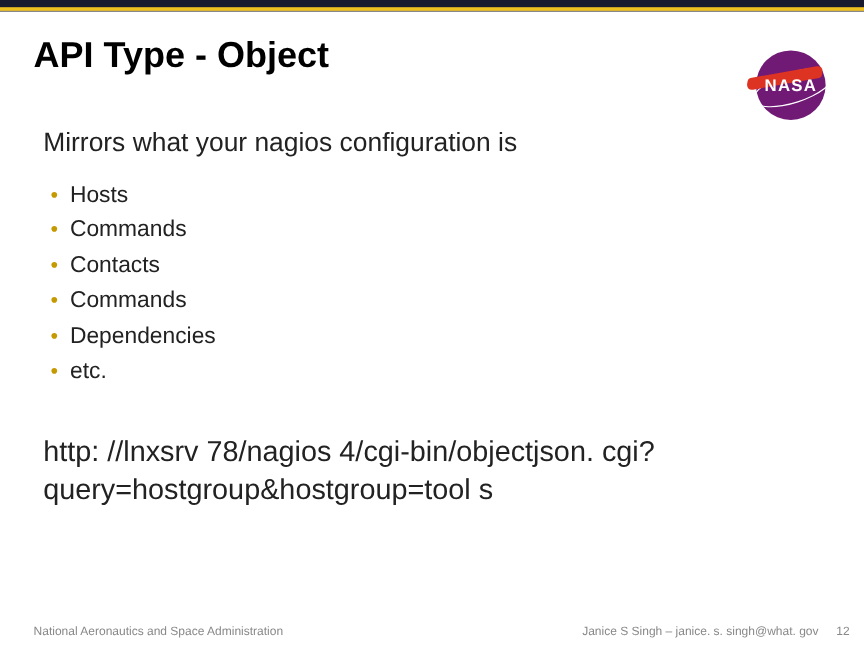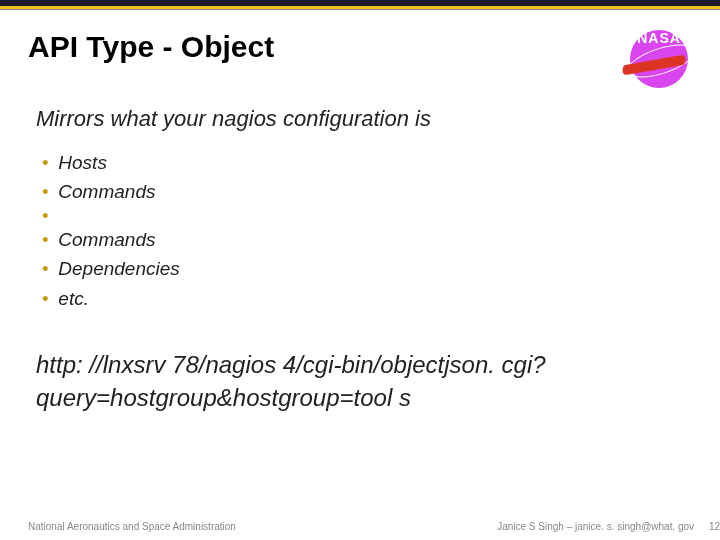--- a/index.html
+++ b/index.html
@@ -30,27 +30,27 @@
     color: #000000;
   }
   .logo {
     width: 70px;
     height: 58px;
     position: relative;
   }
   .logo-circle {
     width: 58px;
     height: 58px;
-    background: #d946ef;
+    background: #701a75;
     border-radius: 50%;
     position: absolute;
     right: 4px;
-    top: 0;
+    top: 12px;
     display: flex;
-    align-items: flex-start;
+    align-items: center;
     justify-content: center;
     overflow: visible;
   }
   .logo-text {
     color: #fff;
     font-weight: bold;
     font-size: 14px;
     letter-spacing: 1px;
     z-index: 2;
   }
@@ -69,21 +69,20 @@
     width: 64px;
     height: 10px;
     background: #d32;
     top: 30px;
     left: 0;
     transform: rotate(-10deg) skewX(-20deg);
     border-radius: 2px 6px 2px 6px;
   }
   .content {
     padding: 18px 56px 0 36px;
-    font-style: italic;
   }
   .subtitle {
     font-size: 22px;
     color: #222;
     margin-bottom: 16px;
   }
   .bullets {
     list-style: none;
     padding-left: 6px;
     margin-bottom: 36px;
@@ -108,21 +107,21 @@
     word-break: break-word;
   }
   .footer {
     position: absolute;
     bottom: 8px;
     left: 0;
     right: 0;
     display: flex;
     justify-content: space-between;
     align-items: flex-end;
-    padding: 0 0 0 28px;
+    padding: 0 12px 0 28px;
     font-size: 10px;
     color: #888;
   }
   .footer-right {
     text-align: right;
     font-size: 10px;
     color: #888;
   }
   .page-num {
     margin-left: 12px;
@@ -152,20 +151,21 @@
     <li>
         <span class="bullet-marker">•</span>
         <span>Hosts</span>
       </li>
     <li>
         <span class="bullet-marker">•</span>
         <span>Commands</span>
       </li>
     <li>
         <span class="bullet-marker">•</span>
+        <span>Contacts</span>
       </li>
     <li>
         <span class="bullet-marker">•</span>
         <span>Commands</span>
       </li>
     <li>
         <span class="bullet-marker">•</span>
         <span>Dependencies</span>
       </li>
     <li>

